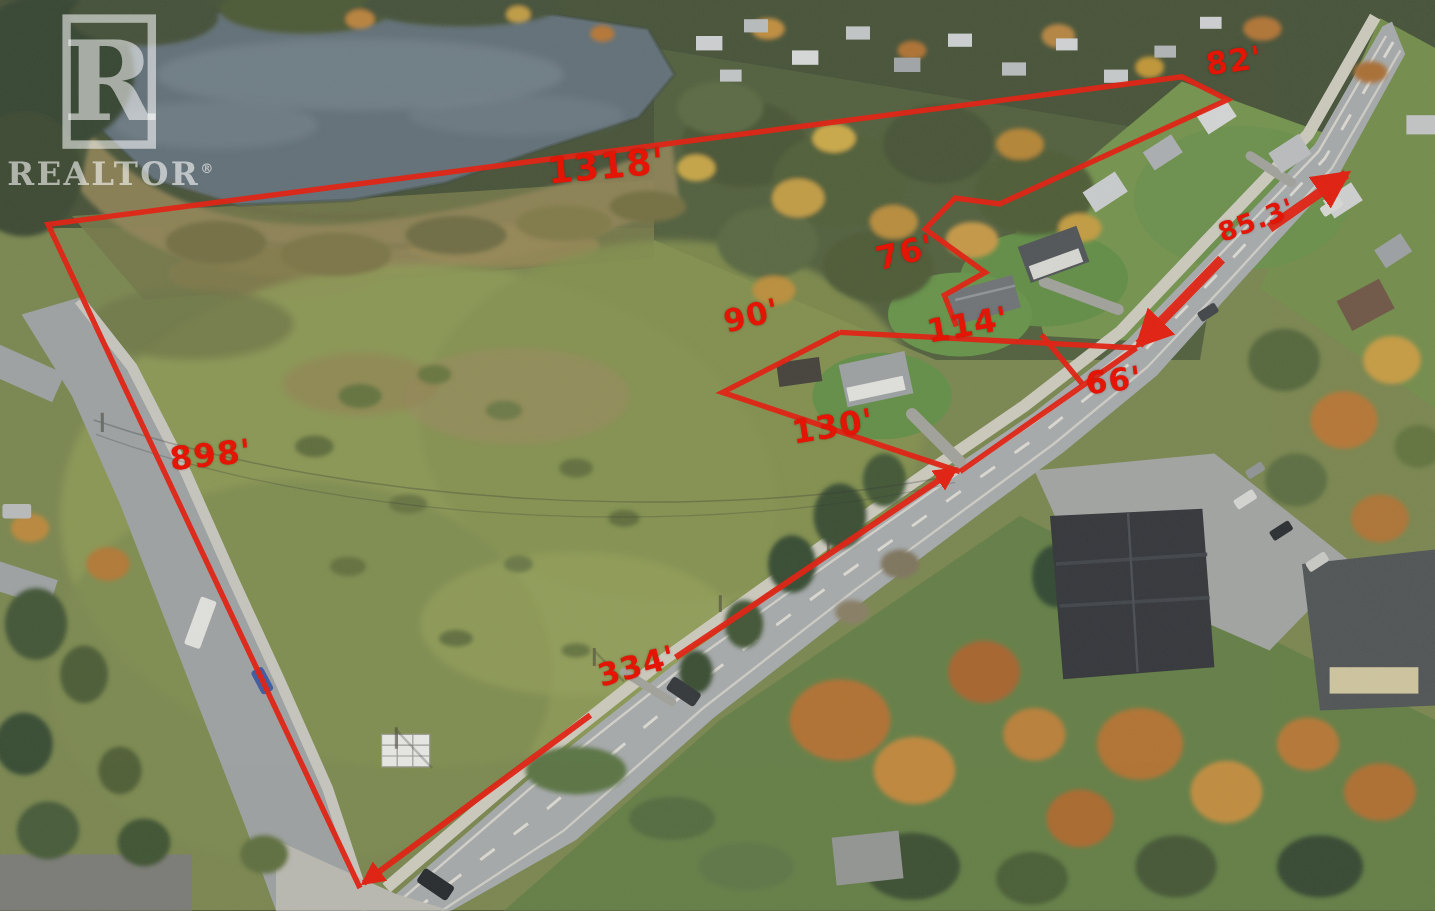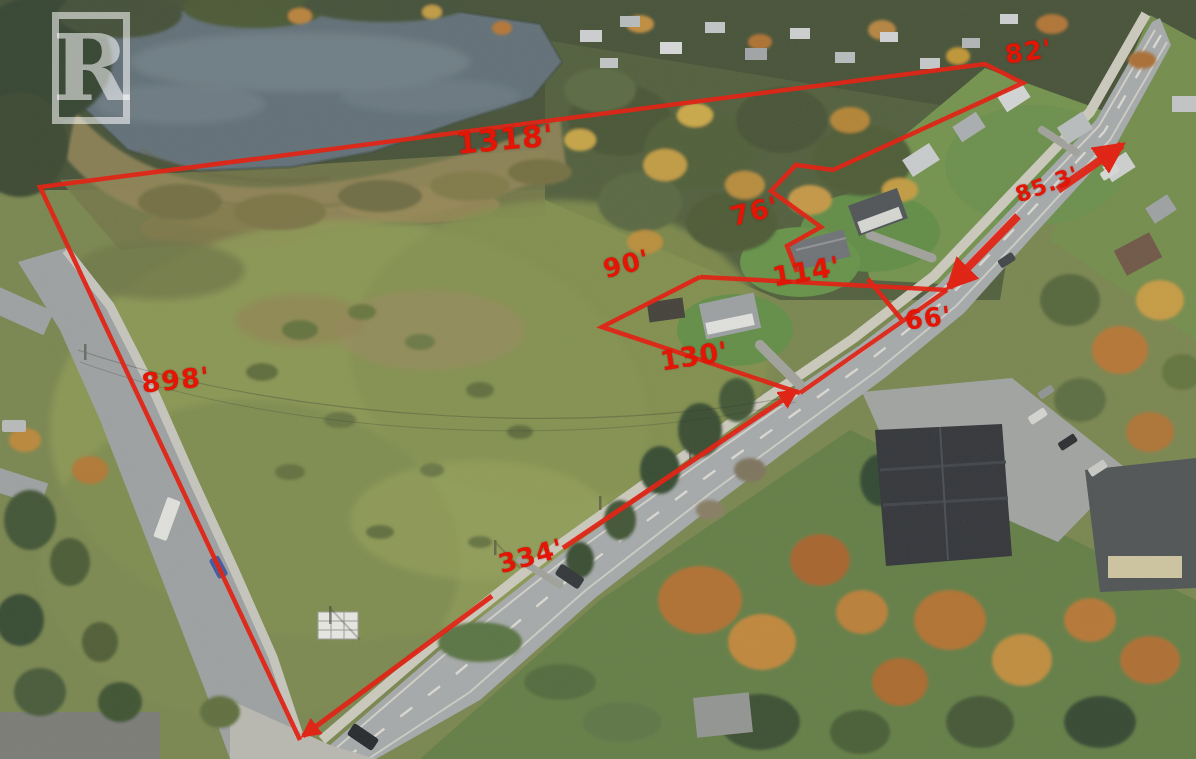--- a/index.html
+++ b/index.html
@@ -333,15 +333,16 @@
 <div class="label" style="left:1012px;top:184px;font-size:22px;transform:rotate(-20deg);">85.3'</div>
 <div class="label" style="left:600px;top:255px;font-size:26px;transform:rotate(-14deg);">90'</div>
 <div class="label" style="left:658px;top:346px;font-size:27px;transform:rotate(-9deg);">130'</div>
 <div class="label" style="left:140px;top:368px;font-size:27px;transform:rotate(-6deg);">898'</div>
 <div class="label" style="left:495px;top:550px;font-size:26px;transform:rotate(-15deg);">334'</div>
 
 <div class="watermark">
   <div class="wm-box">
     <span class="wm-r">R</span>
   </div>
+  <div class="wm-text"><span>REALTOR</span><sup>®</sup></div>
 </div>
 
 </div>
 
 </body></html>

